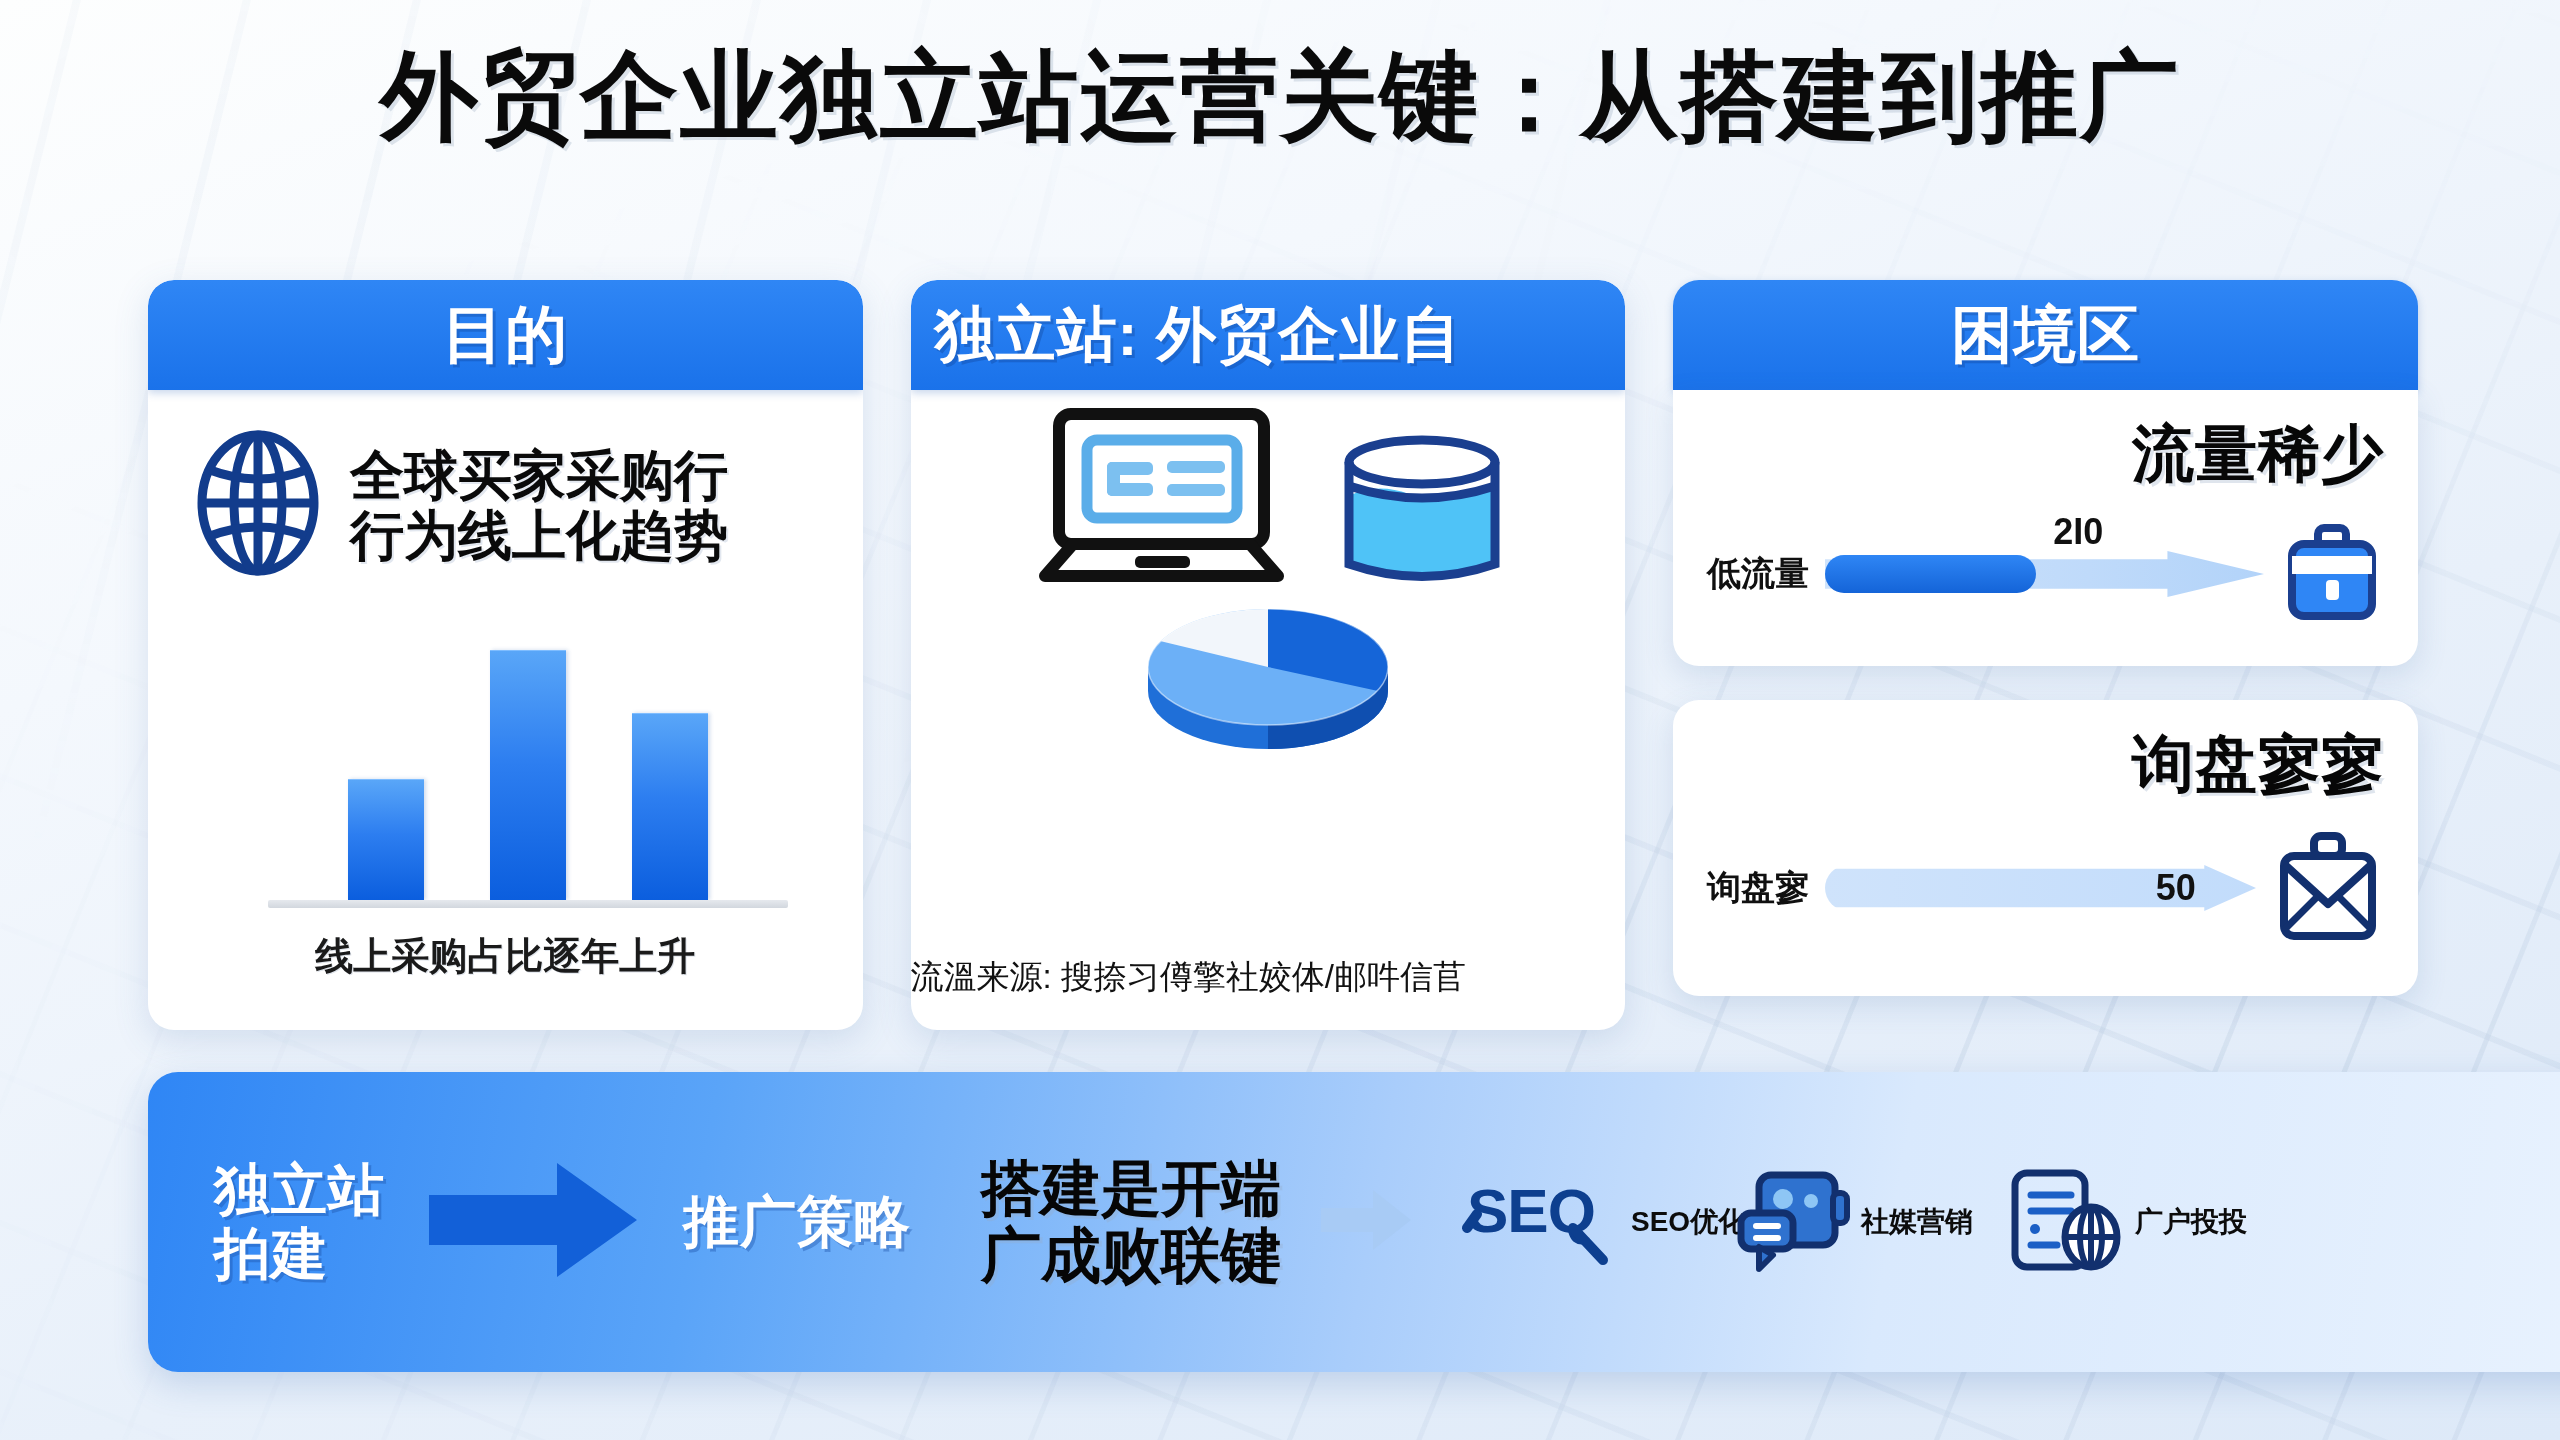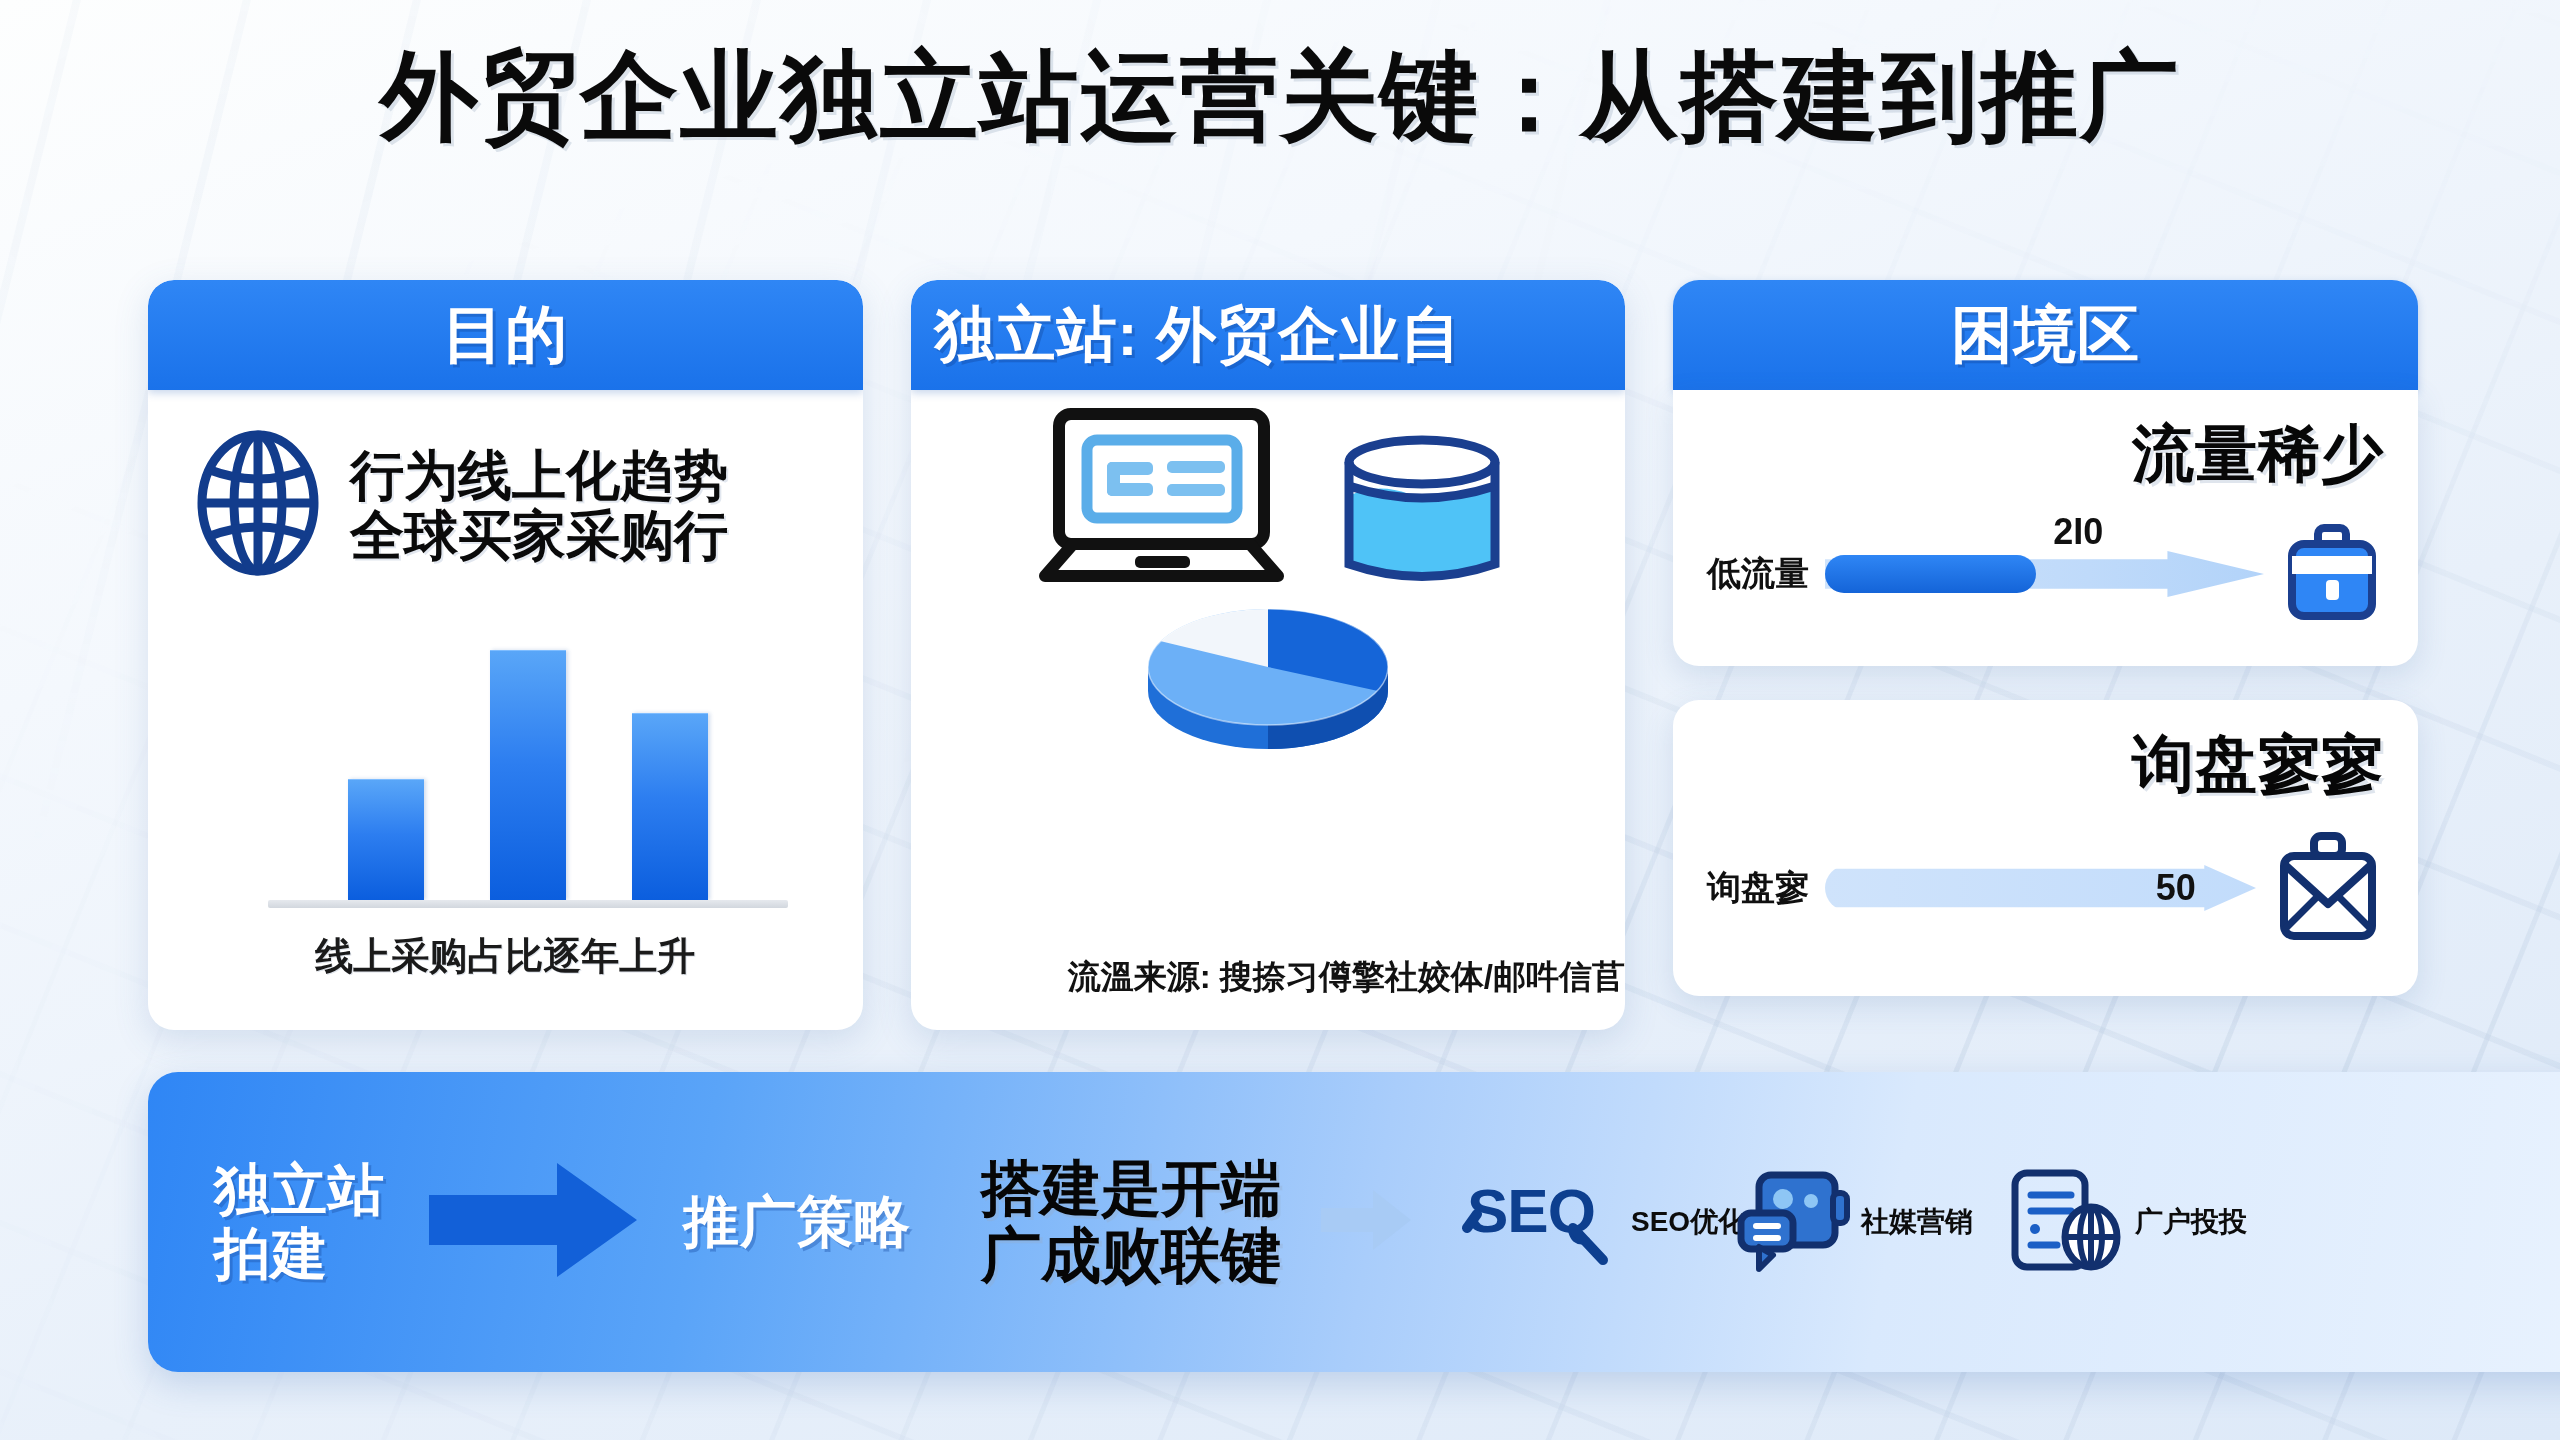--- a/index.html
+++ b/index.html
@@ -128,22 +128,22 @@
   }
   .card-b-sub {
     text-align: center;
     font-size: 56px; font-weight: 900; color: #0a0a0a;
     letter-spacing: 0px; padding-top: 14px;
     text-shadow: 2px 2px 0 rgba(140,160,190,0.25);
   }
   .pie-wrap { display: flex; justify-content: center; margin-top: 6px; }
   .card-b-foot {
     position: absolute; left: 0; right: 0; bottom: 30px;
-    text-align: right;
-    font-size: 33px; font-weight: 700; color: #121212;
+    text-align: left;
+    font-size: 33px; font-weight: 400; color: #121212;
     white-space: nowrap;
   }
 
   
   .card-c-head {
     height: 110px; width: 745px;
     background: linear-gradient(180deg, #2f86f5 0%, #1a72ea 100%);
     border-radius: 26px 26px 0 0;
     display: flex; align-items: center; justify-content: center;
     box-shadow: 0 3px 8px rgba(30,90,180,0.25);
@@ -274,22 +274,22 @@
               <ellipse cx="66" cy="75" rx="56" ry="68"></ellipse>
               <ellipse cx="66" cy="75" rx="24" ry="68"></ellipse>
               <line x1="10" y1="75" x2="122" y2="75"></line>
               <path d="M18 42 Q66 60 114 42"></path>
               <path d="M18 108 Q66 90 114 108"></path>
               <line x1="66" y1="7" x2="66" y2="143"></line>
             </g>
           </svg>
         </span>
         <div>
+          <div class="globe-text">全球买家采购行</div>
           <div class="globe-text">行为线上化趋势</div>
-          <div class="globe-text">全球买家采购行</div>
         </div>
       </div>
 
       <div class="bars-wrap">
         <div class="bars">
           <div class="bar" style="height:121px"></div>
           <div class="bar" style="height:250px"></div>
           <div class="bar" style="height:187px"></div>
         </div>
         <div class="bar-baseline"></div>

